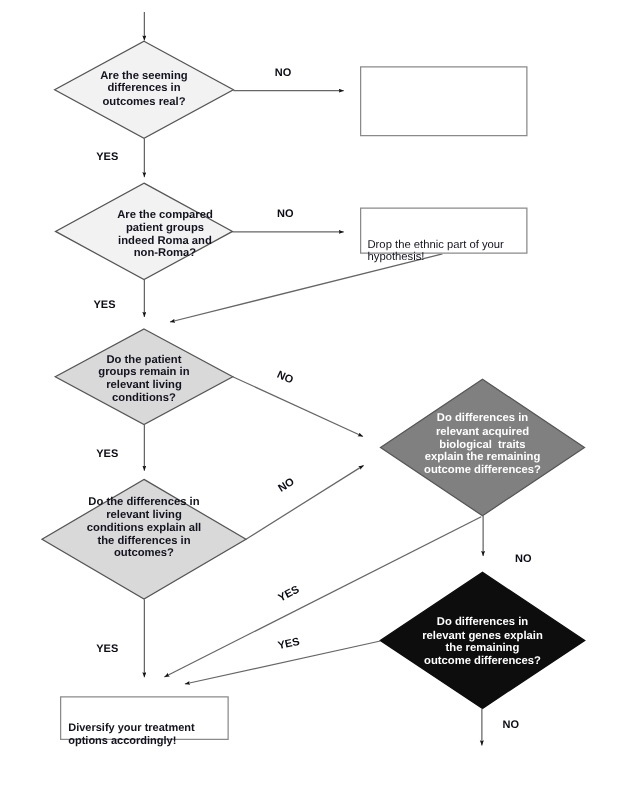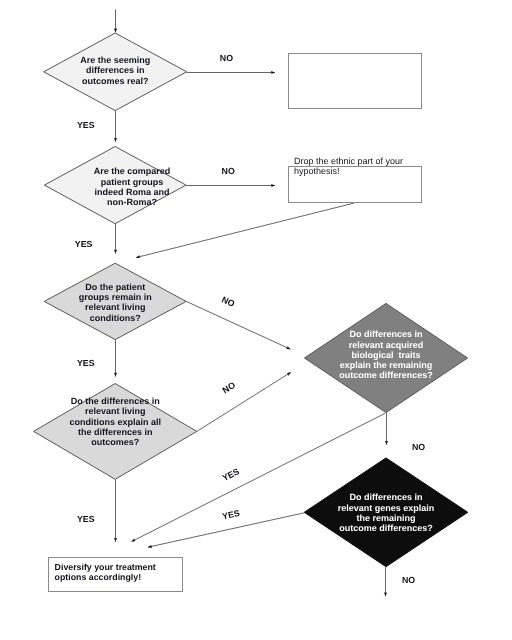--- a/index.html
+++ b/index.html
@@ -13,41 +13,41 @@
   
   .dtext{position:absolute;width:200px;text-align:center;font-weight:bold;
          font-size:9px;line-height:10.25px;color:#13131f;white-space:pre;}
   .dtext.ondark{color:#ffffff;}
 
   
   .boxnode{position:absolute;box-sizing:border-box;border:1px solid #8a8a8a;
            background:#ffffff;}
   .btext{position:absolute;font-size:9px;line-height:10.35px;color:#13131f;
          white-space:pre;}
-  .btext.bold{font-weight:bold;font-size:8.8px;line-height:10.1px;}
+  .btext.bold{font-weight:bold;font-size:8.8px;line-height:10.1px;margin-top:15px;}
   .freetext{position:absolute;font-size:9px;line-height:10.6px;color:#13131f;
             white-space:pre;}
 
   
   .elabel{position:absolute;font-size:8.8px;line-height:8.8px;font-weight:bold;
           color:#0d0d18;white-space:nowrap;transform-origin:50% 50%;
           transform:translate(-50%,-50%);}
 
   
   #d1t{left:15.2px;top:55.2px}
   #d2t{left:32px;top:166.4px}
   #d3t{left:15.2px;top:281.8px}
   #d4t{left:15.2px;top:396px}
   #d5t{left:286px;top:329.3px}
   #d6t{left:286px;top:492.4px}
 
   #o1b{left:288.2px;top:52.8px;width:134.3px;height:56.6px}
   #o1t{left:294px;top:59.4px}
   #o2b{left:288.2px;top:166.1px;width:134.3px;height:36.9px}
-  #o2t{left:294px;top:156px}
+  #o2t{left:294px;top:190px}
   #o3b{left:48.1px;top:557px;width:135.3px;height:35.3px}
   #o3t{left:54.6px;top:562.4px}
   #o4t{left:321.6px;top:602.5px}
 
   #l1{left:226.4px;top:57.6px}
   #l2{left:85.8px;top:125.4px}
   #l3{left:228.2px;top:170.6px}
   #l4{left:83.6px;top:243.8px}
   #l5{left:228.4px;top:301.8px;transform:translate(-50%,-50%) rotate(24deg)}
   #l6{left:85.8px;top:362.6px}

